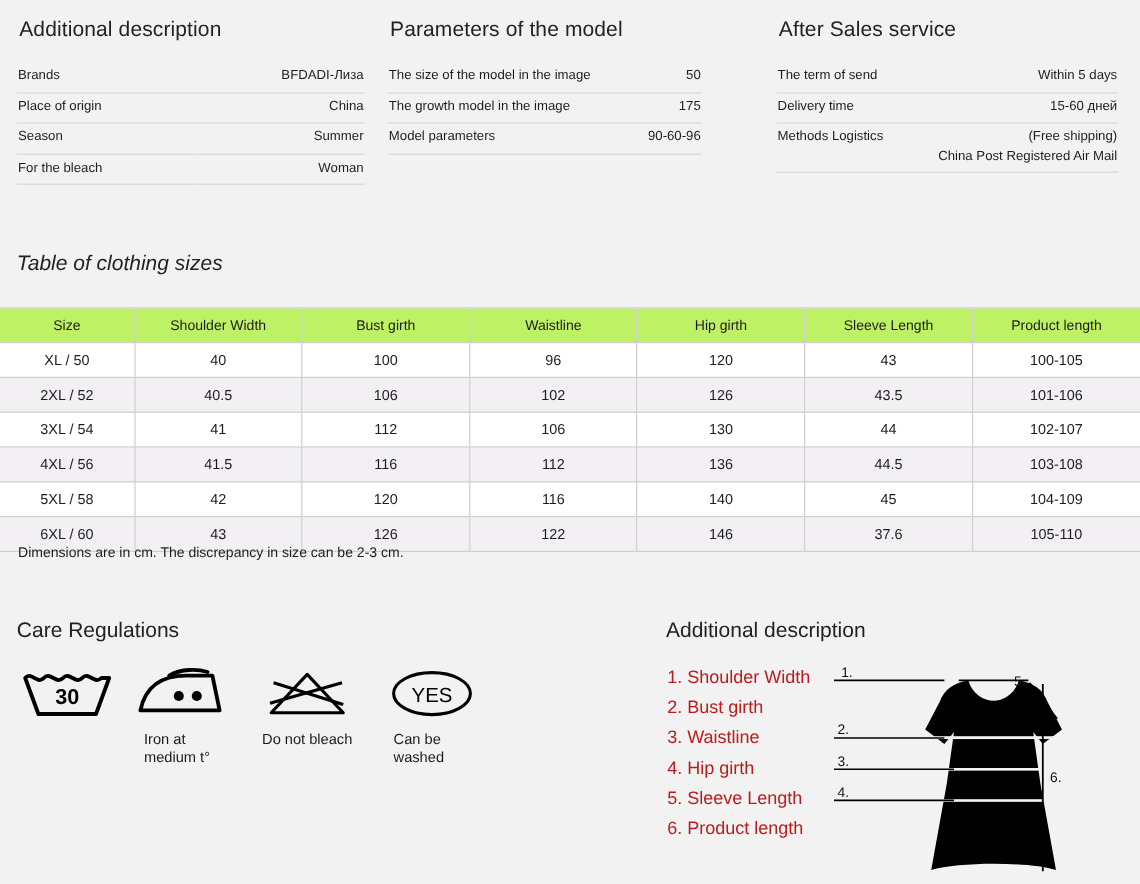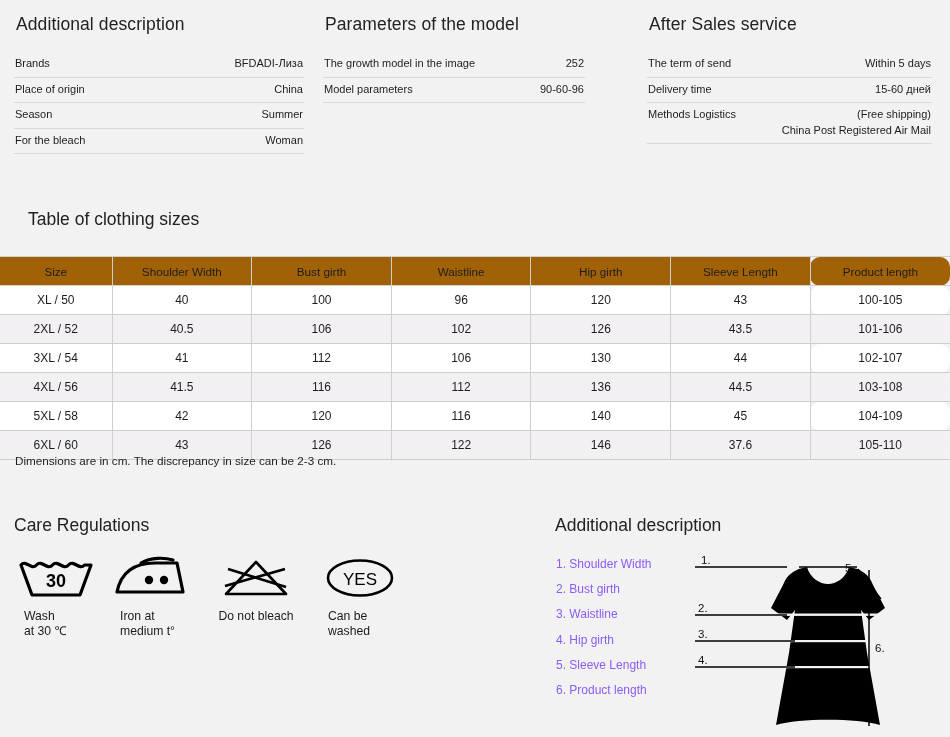--- a/index.html
+++ b/index.html
@@ -46,44 +46,44 @@
   .kv-table td.k { text-align: left; padding-left: 1px; }
   .kv-table td.v { text-align: right; padding-right: 1px; white-space: pre-line; }
 
   
   .section-title {
     font-size: 17.5px;
     font-weight: normal;
     color: #222;
     margin: 0;
   }
-  #sizes-title-wrap { position: absolute; left: 28px; top: 209px; }
+  #sizes-title-wrap { position: absolute; left: 14px; top: 209px; font-style: italic; }
 
   .size-table {
     position: absolute;
     left: 0px;
     top: 256px;
     width: 950px;
     border-collapse: collapse;
     table-layout: fixed;
   }
   .size-table th, .size-table td {
     border: 1px solid #cfcfcf;
     border-left: none;
     border-right: 1px solid #cfcfcf;
     text-align: center;
     font-weight: normal;
     font-size: 12px;
     height: 26px;
     color: #1d1d1d;
   }
-  .size-table th { background: #a16207; font-size: 11.7px; margin-top: 12px; }
+  .size-table th { background: #bef264; font-size: 11.7px; margin-top: 12px; }
   .size-table tr:nth-child(odd) td { background: #ffffff; }
   .size-table tr:nth-child(even) td { background: #f2f0f3; }
-  .size-table th:last-child, .size-table td:last-child { border-right: none; border-radius: 10px; }
+  .size-table th:last-child, .size-table td:last-child { border-right: none; }
   .size-table col.c-size { width: 112px; }
 
   .note {
     position: absolute;
     left: 15px;
     top: 454px;
     font-size: 11.7px;
     color: #1d1d1d;
   }
 
@@ -121,23 +121,23 @@
 
   
   #diagram-title-wrap { position: absolute; left: 555px; top: 515px; }
   .legend {
     position: absolute;
     left: 556px;
     top: 552px;
   }
   .legend li {
     list-style: none;
-    font-size: 12px;
+    font-size: 15px;
     line-height: 25.2px;
-    color: #8b5cf6;
+    color: #b91c1c;
     white-space: nowrap;
   }
   .legend ol { margin: 0; padding: 0; }
 
   .diagram {
     position: absolute;
     left: 695px;
     top: 548px;
     width: 255px;
     height: 189px;
@@ -170,22 +170,26 @@
         </tr>
       </tbody>
     </table>
   </div>
 
   <div class="info-col c2">
     <h2 class="panel-title">Parameters of the model</h2>
     <table class="kv-table">
       <tbody>
         <tr>
+          <td class="k">The size of the model in the image</td>
+          <td class="v">50</td>
+        </tr>
+        <tr>
           <td class="k">The growth model in the image</td>
-          <td class="v">252</td>
+          <td class="v">175</td>
         </tr>
         <tr>
           <td class="k">Model parameters</td>
           <td class="v">90-60-96</td>
         </tr>
       </tbody>
     </table>
   </div>
 
   <div class="info-col c3">
@@ -303,22 +307,20 @@
 
 <div class="care-row">
 
   <div class="care-item">
     <div class="glyph">
       <svg width="78" height="44" viewBox="0 0 78 44" aria-hidden="true">
         <path d="M4 9 C9 3, 14 15, 19.5 9 C25 3, 30 15, 35.5 9 C41 3, 46 15, 51.5 9 C57 3, 62 15, 67.5 9 L74 9 L63 39 L15 39 Z" fill="none" stroke="#000" stroke-width="3.2" stroke-linejoin="round"></path>
         <text x="39" y="31" font-family="'Liberation Sans', sans-serif" font-size="18" font-weight="bold" text-anchor="middle" fill="#000">30</text>
       </svg>
     </div>
-    <div class="cap">Wash
-at 30 ℃</div>
   </div>
 
   <div class="care-item">
     <div class="glyph">
       <svg width="82" height="44" viewBox="0 0 82 44" aria-hidden="true">
         <path d="M6 36 C10 16, 24 7, 44 7 L66 7 L72 36 Z" fill="none" stroke="#000" stroke-width="3.2" stroke-linejoin="round"></path>
         <path d="M30 7 C40 1, 54 1.5, 62 4" fill="none" stroke="#000" stroke-width="3.2" stroke-linecap="round"></path>
         <circle cx="38" cy="24" r="4.2" fill="#000"></circle>
         <circle cx="53" cy="24" r="4.2" fill="#000"></circle>
       </svg>

